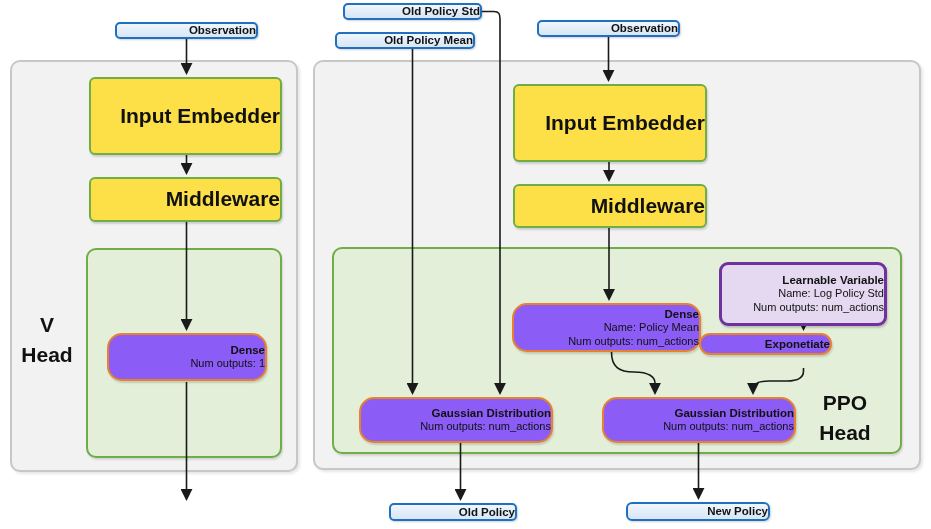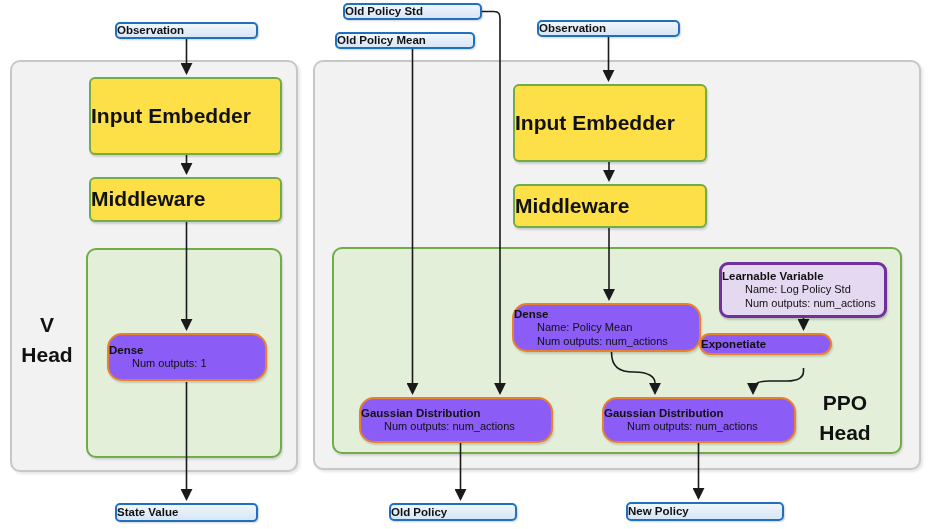--- a/index.html
+++ b/index.html
@@ -11,21 +11,21 @@
   .panel{
     position:absolute;background:#f2f2f2;border:2px solid #c7c7c7;border-radius:10px;
     box-shadow:2px 2px 3px rgba(0,0,0,0.10);box-sizing:border-box;
   }
   
   .green-container{
     position:absolute;background:#e3efd9;border:2.5px solid #70ad47;border-radius:10px;
     box-shadow:1px 2px 2px rgba(0,0,0,0.12);box-sizing:border-box;
   }
   .node{
-    position:absolute;display:flex;flex-direction:column;align-items:flex-start;justify-content:center;
+    position:absolute;display:flex;flex-direction:column;align-items:flex-end;justify-content:center;
     box-sizing:border-box;text-align:center;z-index:4;line-height:1.25;
   }
   .blue-node{
     background:linear-gradient(180deg,#f0f6fc 0%,#d9e7f6 90%);
     border:2.5px solid #2070c0;border-radius:5px;
     font-weight:bold;font-size:11.5px;box-shadow:1px 1px 2px rgba(0,0,0,0.18);
   }
   .green-node{
     background:#fde047;border:2.5px solid #70ad47;border-radius:6px;
     font-weight:bold;font-size:21px;box-shadow:1px 2px 2px rgba(0,0,0,0.15);
@@ -103,23 +103,20 @@
   <div class="node green-node" style="left:89px;top:77px;width:193px;height:78px;">
     <span>Input Embedder</span>
   </div>
   <div class="node green-node" style="left:89px;top:177px;width:193px;height:45px;">
     <span>Middleware</span>
   </div>
   <div class="node orange-node" style="left:107px;top:333px;width:160px;height:48px;">
     <div class="title">Dense</div>
     <div class="sub">Num outputs: 1</div>
   </div>
-  <div class="node blue-node" style="left:115px;top:503px;width:143px;height:19px;">
-    <span>State Value</span>
-  </div>
 
   <div class="node blue-node" style="left:343px;top:3px;width:139px;height:17px;">
     <span>Old Policy Std</span>
   </div>
   <div class="node blue-node" style="left:335px;top:32px;width:140px;height:17px;">
     <span>Old Policy Mean</span>
   </div>
   <div class="node blue-node" style="left:537px;top:20px;width:143px;height:17px;">
     <span>Observation</span>
   </div>
@@ -127,36 +124,36 @@
     <span>Input Embedder</span>
   </div>
   <div class="node green-node" style="left:513px;top:184px;width:194px;height:44px;">
     <span>Middleware</span>
   </div>
   <div class="node orange-node" style="left:512px;top:303px;width:189px;height:49px;">
     <div class="title">Dense</div>
     <div class="sub">Name: Policy Mean</div>
     <div class="sub">Num outputs: num_actions</div>
   </div>
-  <div class="node purple-node" style="left:719px;top:262px;width:168px;height:56px;">
+  <div class="node purple-node" style="left:719px;top:262px;width:168px;height:64px;">
     <div class="title">Learnable Variable</div>
     <div class="sub">Name: Log Policy Std</div>
     <div class="sub">Num outputs: num_actions</div>
   </div>
   <div class="node orange-node" style="left:699px;top:333px;width:133px;height:22px;">
     <div class="title">Exponetiate</div>
   </div>
   <div class="node orange-node" style="left:359px;top:397px;width:194px;height:46px;">
     <div class="title">Gaussian Distribution</div>
     <div class="sub">Num outputs: num_actions</div>
   </div>
   <div class="node orange-node" style="left:602px;top:397px;width:194px;height:46px;">
     <div class="title">Gaussian Distribution</div>
     <div class="sub">Num outputs: num_actions</div>
   </div>
   <div class="node blue-node" style="left:389px;top:503px;width:128px;height:18px;">
     <span>Old Policy</span>
   </div>
-  <div class="node blue-node" style="left:626px;top:502px;width:158px;height:19px;">
+  <div class="node blue-node" style="left:626px;top:502px;width:144px;height:19px;border-radius:6px;">
     <span>New Policy</span>
   </div>
 
 </div>
 
 </body></html>

